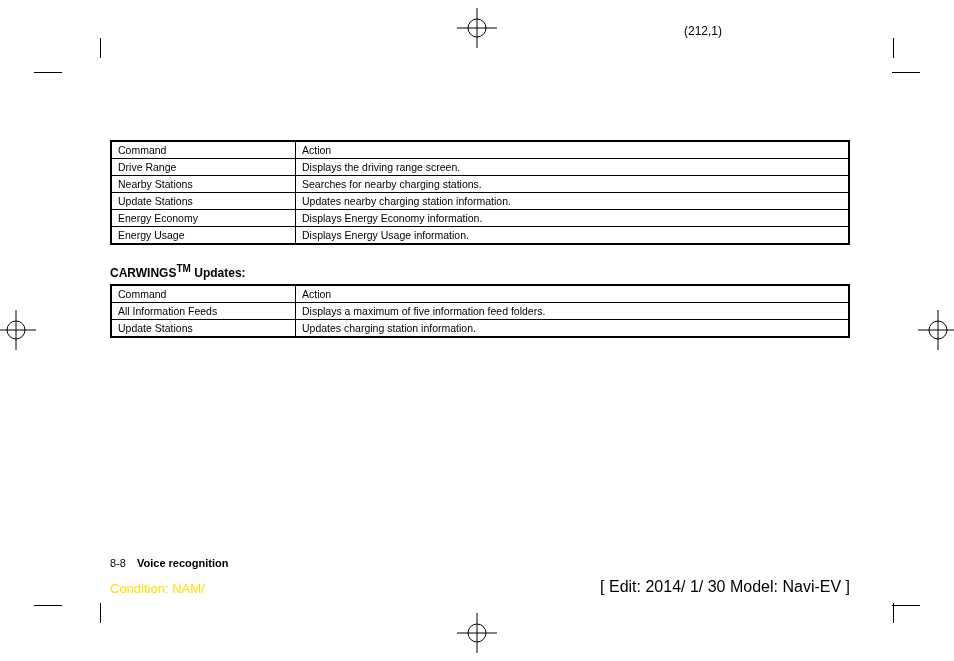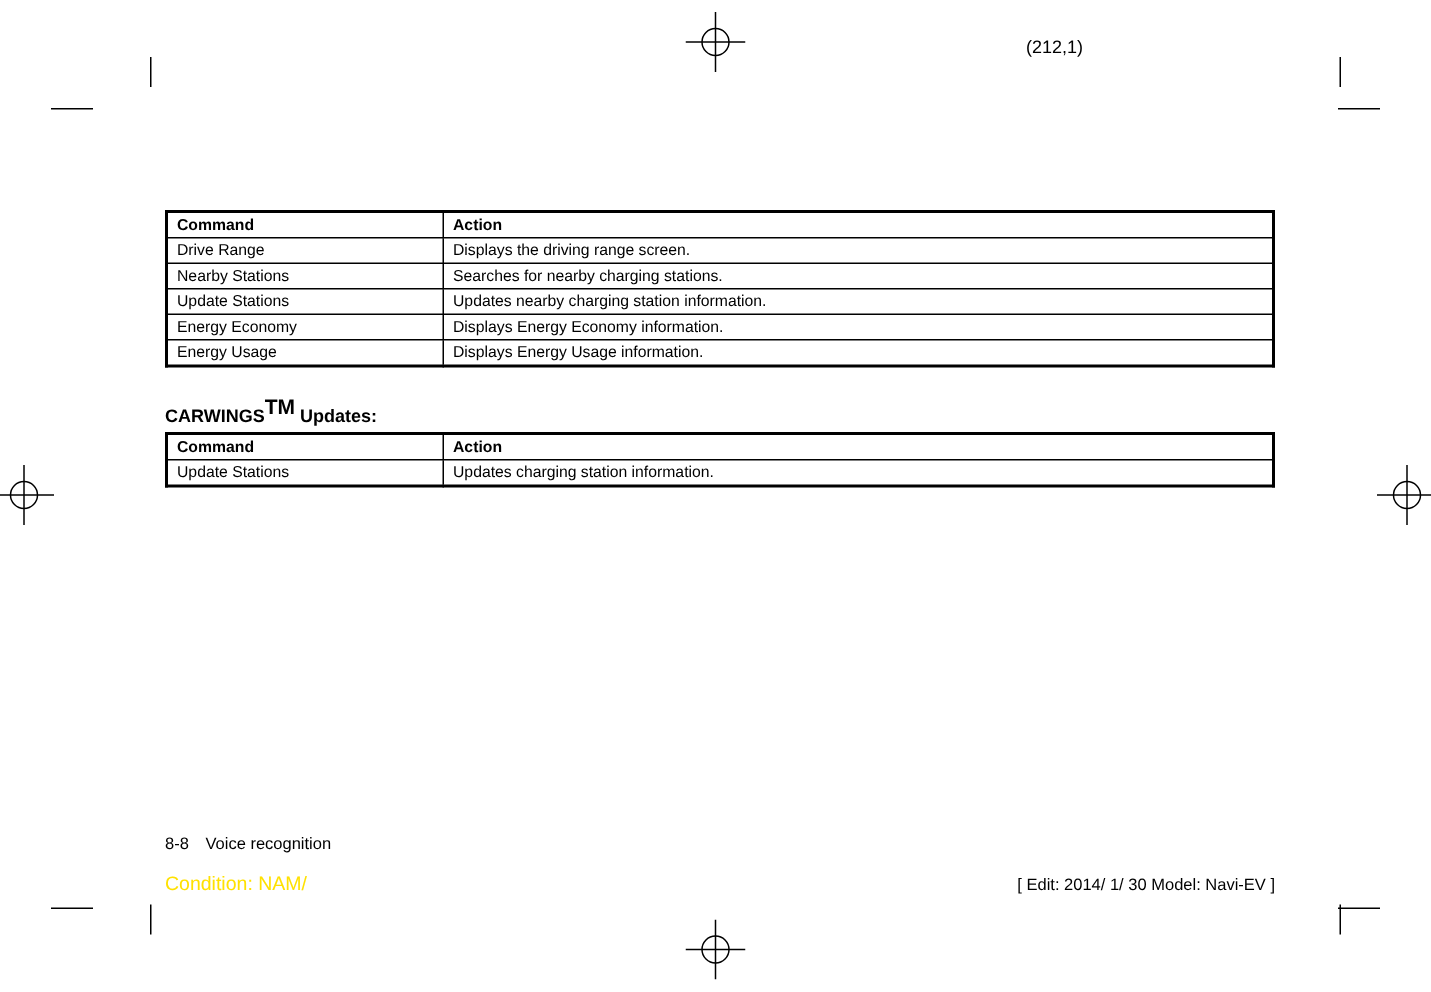--- a/index.html
+++ b/index.html
@@ -35,63 +35,63 @@
     left: 110px;
     top: 140px;
     width: 740px;
   }
 
   .section-title {
     font-size: 12px;
     font-weight: bold;
     margin: 0 0 4px 0;
   }
-  .section-title sup { font-size: 14px; vertical-align: super; }
+  .section-title sup { font-size: 10px; vertical-align: super; }
 
   table.cmd {
     width: 100%;
     border-collapse: collapse;
     margin-bottom: 18px;
     border: 2px solid #000;
   }
   table.cmd th, table.cmd td {
     border: 1px solid #000;
     font-size: 10.5px;
     padding: 2px 6px;
     text-align: left;
     vertical-align: middle;
     height: 14px;
   }
   table.cmd th {
-    font-weight: bold;
+    font-weight: normal;
   }
   table.cmd col.c1 { width: 25%; }
   table.cmd col.c2 { width: 75%; }
 
   .footer-pagenum {
     position: absolute;
     left: 110px;
     bottom: 92px;
     font-size: 11px;
   }
   .footer-pagenum .pn { letter-spacing: 0; }
-  .footer-pagenum .sect { font-weight: normal; margin-left: 8px; }
+  .footer-pagenum .sect { font-weight: bold; margin-left: 8px; }
 
   .footer-cond {
     position: absolute;
     left: 110px;
     bottom: 65px;
     font-size: 13px;
     color: #ffe100;
   }
   .footer-edit {
     position: absolute;
     right: 104px;
     bottom: 65px;
-    font-size: 11px;
+    font-size: 16px;
   }
 </style>
 </head>
 <body>
 
 <div class="page-coord">(212,1)</div>
 
 <div class="reg-mark" style="left:457px; top:8px;">
   <svg width="40" height="40" viewBox="0 0 40 40">
     <circle cx="20" cy="20" r="9" fill="none" stroke="#000" stroke-width="1"></circle>
@@ -181,20 +181,24 @@
     <colgroup>
         <col class="c1">
         <col class="c2">
       </colgroup>
     <tbody>
         <tr>
       <th>Command</th>
       <th>Action</th>
     </tr>
     <tr>
+          <td>All Information Feeds</td>
+          <td>Displays a maximum of five information feed folders.</td>
+        </tr>
+    <tr>
           <td>Update Stations</td>
           <td>Updates charging station information.</td>
         </tr>
   </tbody>
     </table>
 
 </div>
 
 <div class="footer-pagenum">
   <span class="pn">8-8</span>

